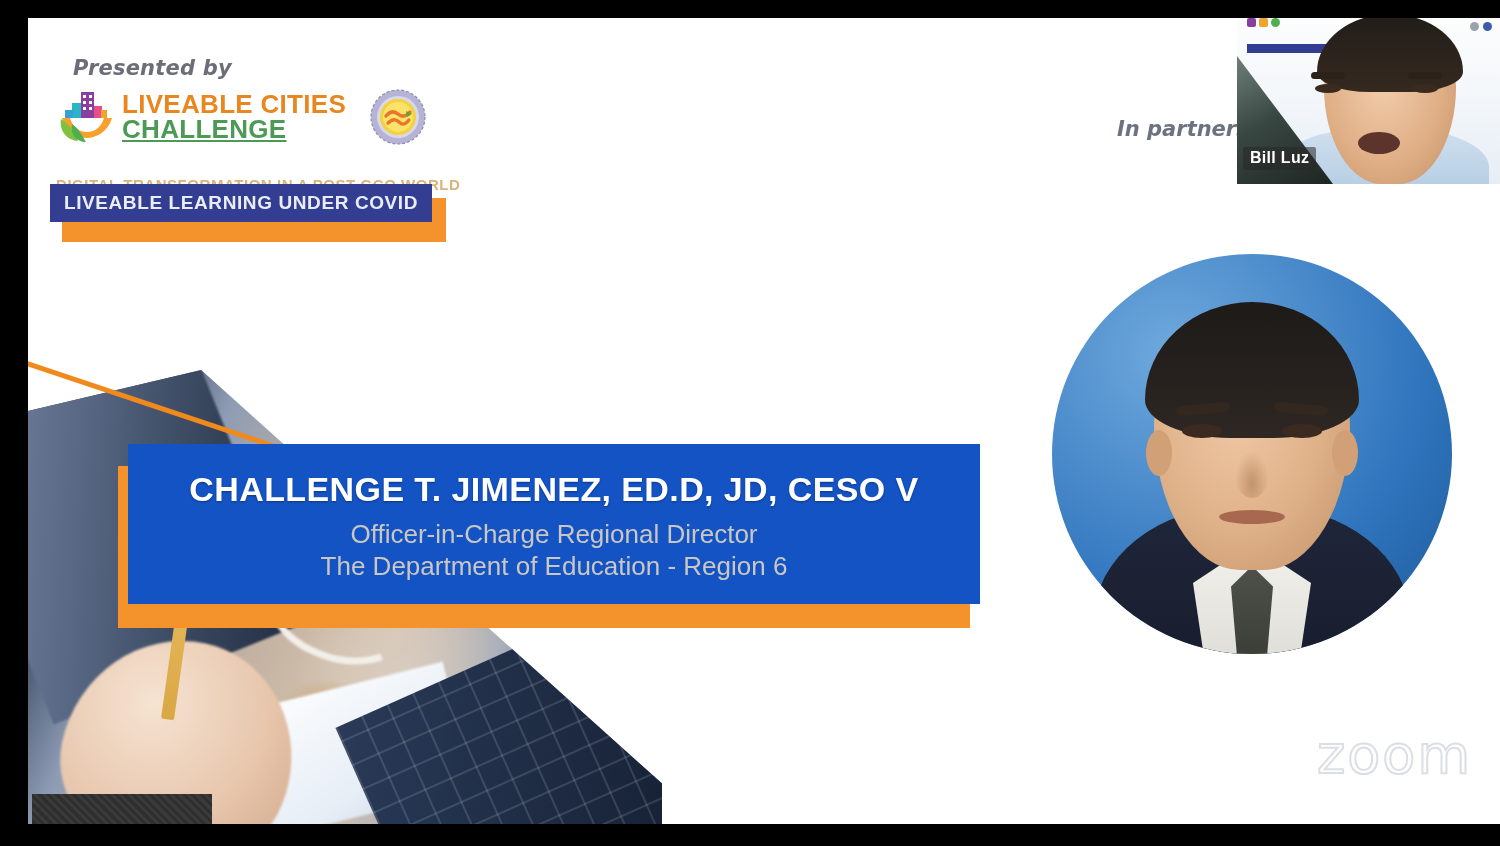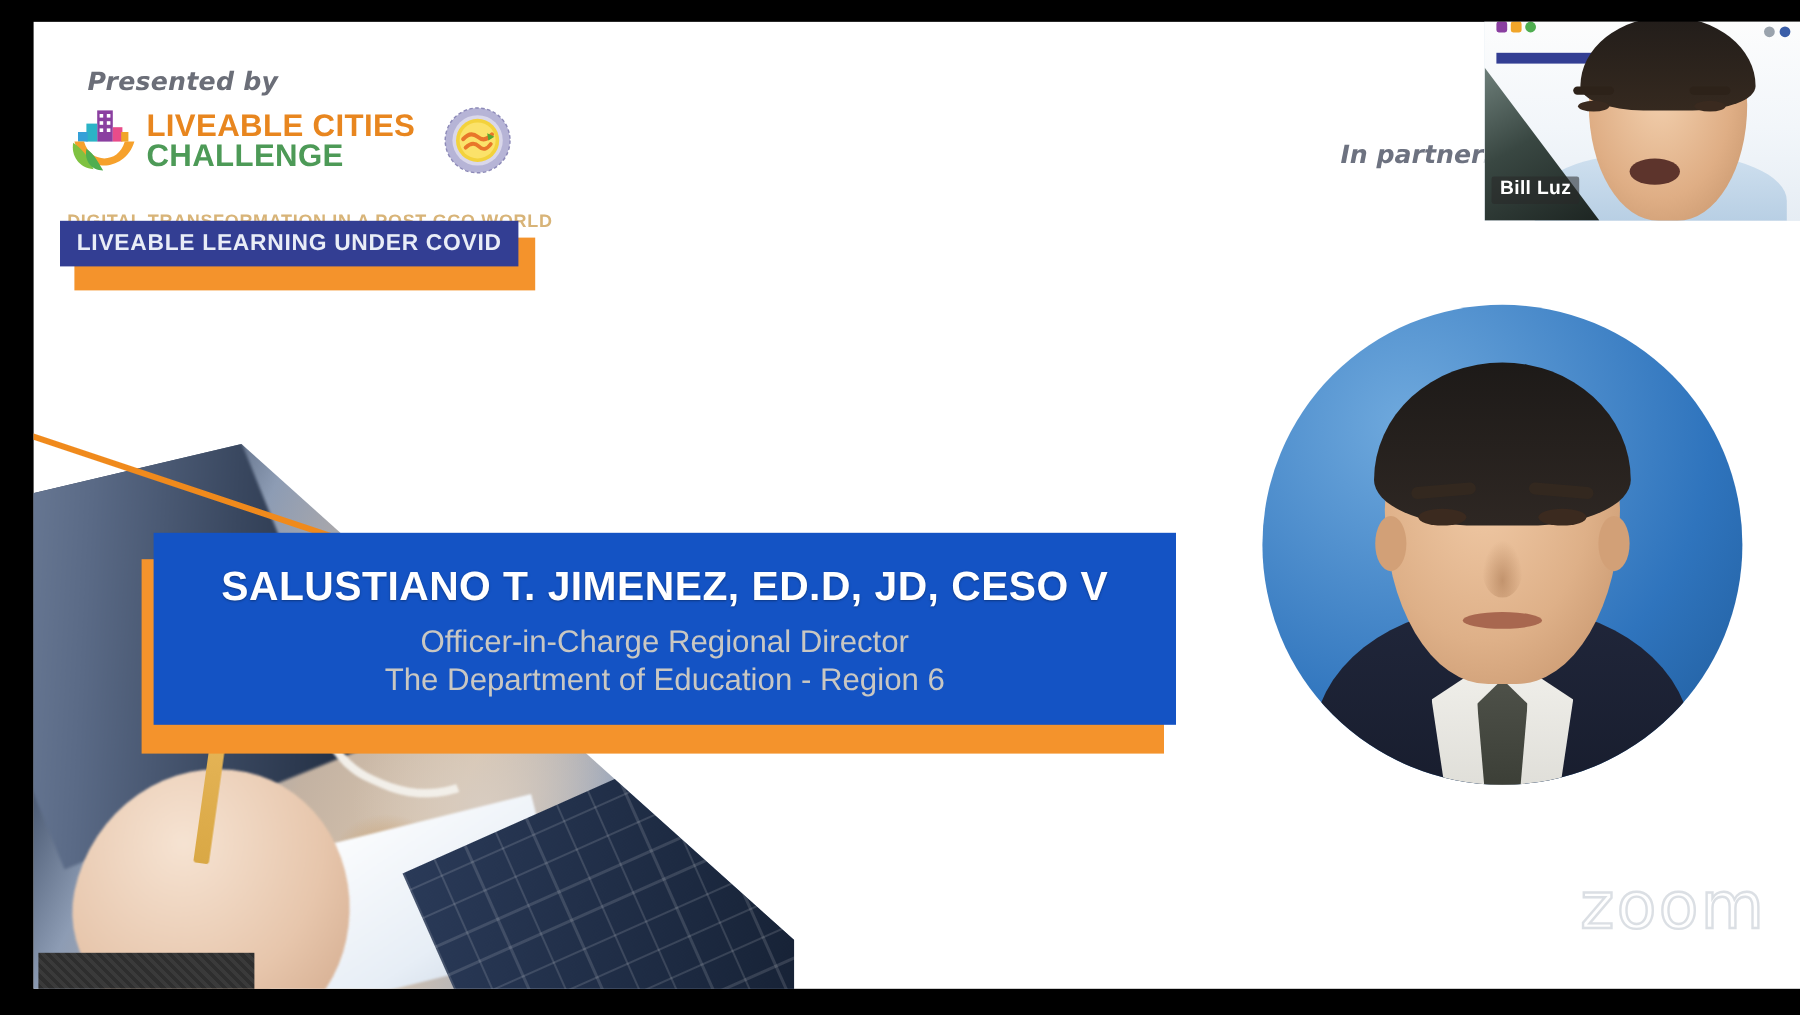--- a/index.html
+++ b/index.html
@@ -171,21 +171,21 @@
     z-index: 10;
   }
   .lc-logo { display: flex; align-items: center; gap: 4px; }
   .lc-mark { width: 62px; height: 62px; position: relative; }
   .lc-words {
     line-height: 0.96;
     font-weight: 800;
     letter-spacing: .3px;
   }
   .lc-line1 { font-size: 26px; color: #e8861f; }
-  .lc-line2 { font-size: 26px; color: #4d9a57; }
+  .lc-line2 { font-size: 26px; color: #4d9a57; text-decoration: underline; }
   .deped-seal {
     width: 56px; height: 56px; position: relative;
   }
 
   .tagline {
     position: absolute;
     left: 28px;
     top: 158px;
     font-size: 15px;
     font-weight: 700;
@@ -609,21 +609,21 @@
       <div class="pt-brow r"></div>
       <div class="pt-eye l"></div>
       <div class="pt-eye r"></div>
       <div class="pt-nose"></div>
       <div class="pt-mouth"></div>
     </div>
 
     <div class="nameplate-wrap">
       <div class="np-shadow"></div>
       <div class="np-main">
-        <div class="np-name">SALUSTIANO T. JIMENEZ, ED.D, JD, CESO V</div>
+        <div class="np-name">CHALLENGE T. JIMENEZ, ED.D, JD, CESO V</div>
         <div class="np-role1">Officer-in-Charge Regional Director</div>
         <div class="np-role2">The Department of Education - Region 6</div>
       </div>
     </div>
 
     <div class="zoom-watermark">zoom</div>
 
   </div>
 
   <div class="thumb">

